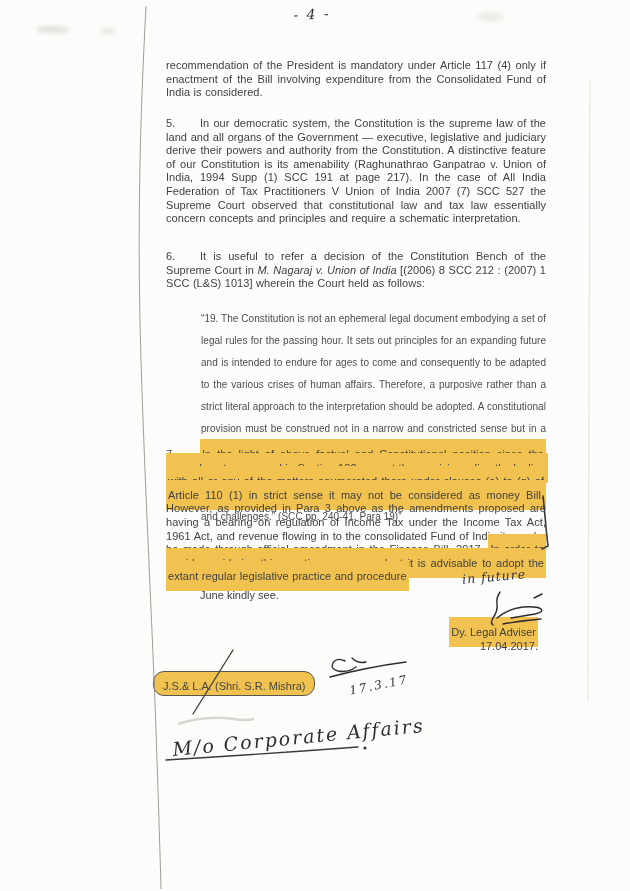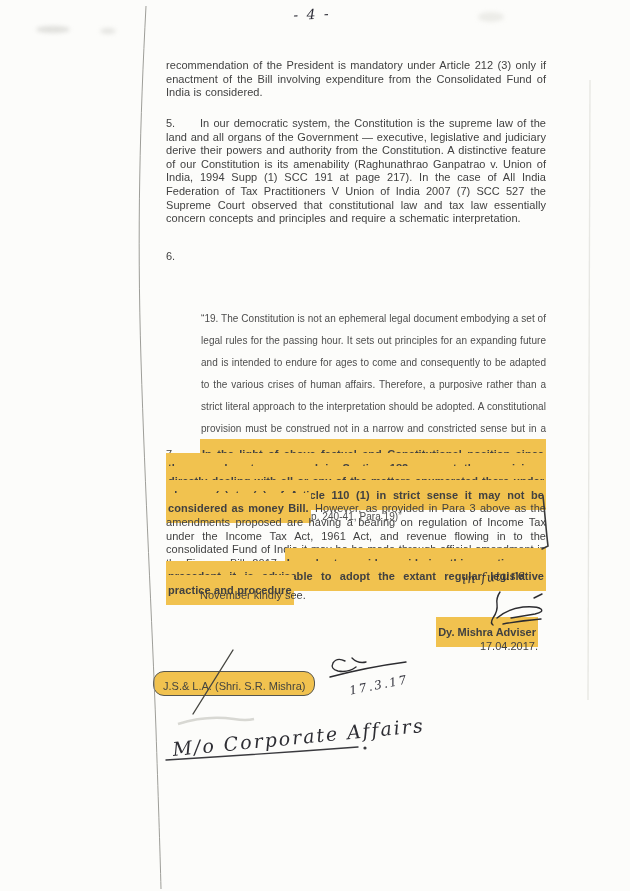--- a/index.html
+++ b/index.html
@@ -17,21 +17,21 @@
   .numbered{ text-indent:34px; }
   .pnum{ position:absolute; left:166px; font-size:11px; }
   .quote{
     position:absolute; left:201px; width:345px;
     font-size:10px; line-height:22px; text-align:justify;
     color:#4d4d4d; letter-spacing:.05px;
   }
   .hl{
     background:var(--hl, #f1c24f);
     padding:9px 2px;
-    -webkit-box-decoration-break:clone; box-decoration-break:clone;font-weight:bold;
+    -webkit-box-decoration-break:clone; box-decoration-break:clone;
   }
   .it{ font-style:italic; }
   .mayline{ position:absolute; left:200px; top:589px; font-size:11px; }
   .signoff{
     position:absolute; right:92px; top:626px; width:220px;
     font-size:11px; line-height:13.8px; text-align:right;
   }
   .signoff .row{ margin-bottom:0.5px; }
   .referral{
     position:absolute; left:153px; top:671px;
@@ -64,38 +64,39 @@
 <body style="--hl: #f1c24f; --ink: #414141;">
 
 <div id="paper">
 
   <div class="pageno hw">- 4 -</div>
 
   <div class="smudge" style="left:36px;top:26px;width:34px;height:7px;background:#c9c9c4;opacity:.55;"></div>
   <div class="smudge" style="left:100px;top:28px;width:16px;height:6px;background:#cfcfca;opacity:.5;"></div>
   <div class="smudge" style="left:478px;top:12px;width:26px;height:10px;background:#dcdcd6;opacity:.5;"></div>
 
-  <div class="para" style="top:59px">recommendation of the President is mandatory under Article 212 (3) only if enactment of the Bill involving expenditure from the Consolidated Fund of India is considered.</div>
+  <div class="para" style="top:59px">recommendation of the President is mandatory under Article 117 (4) only if enactment of the Bill involving expenditure from the Consolidated Fund of India is considered.</div>
 
   <span class="pnum" style="top:117px">5.</span>
   <div class="para numbered" style="top:117px">In our democratic system, the Constitution is the supreme law of the land and all organs of the Government — executive, legislative and judiciary derive their powers and authority from the Constitution. A distinctive feature of our Constitution is its amenability (Raghunathrao Ganpatrao v. Union of India, 1994 Supp (1) SCC 191 at page 217).  In the case of All India Federation of Tax Practitioners V Union of India 2007 (7) SCC 527 the Supreme Court observed that constitutional law and tax law essentially concern concepts and principles and require a schematic interpretation.</div>
 
   <span class="pnum" style="top:250px">6.</span>
+  <div class="para numbered" style="top:250px"><span>It is useful to refer a decision of the Constitution Bench of the Supreme Court in </span><span class="it">M. Nagaraj v. Union of India</span><span> [(2006) 8 SCC 212 : (2007) 1 SCC (L&amp;S) 1013] wherein the Court held as follows:</span></div>
 
   <div class="quote" style="top:308px">“19. The Constitution is not an ephemeral legal document embodying a set of legal rules for the passing hour. It sets out principles for an expanding future and is intended to endure for ages to come and consequently to be adapted to the various crises of human affairs. Therefore, a purposive rather than a strict literal approach to the interpretation should be adopted. A constitutional provision must be construed not in a narrow and constricted sense but in a wide and liberal manner so as to anticipate and take account of changing conditions and purposes so that a constitutional provision does not get fossilised but remains flexible enough to meet the newly emerging problems and challenges.” (SCC pp. 240-41, Para 19)”</div>
 
   <span class="pnum" style="top:448px">7.</span>
   <div class="para numbered" style="top:448px"><span class="hl">In the light of above factual and Constitutional position since the amendments proposed in Section 182 are not the provisions directly dealing with all or any of the matters enumerated there under clauses (a) to (g) of Article 110 (1) in strict sense it may not be considered as money Bill.</span><span> However, as provided in Para 3 above as the amendments proposed are having a bearing on regulation of Income Tax under the Income Tax Act, 1961 Act, and revenue flowing in to the consolidated Fund of India it may be be made through official amendment in the Finance Bill, 2017. </span><span class="hl">In order to avoid considering this practice as a precedent it is advisable to adopt the extant regular legislative practice and procedure</span></div>
 
   <div class="hw hw-infuture">in future</div>
 
-  <div class="mayline">November kindly see.</div>
+  <div class="mayline">June kindly see.</div>
 
   <div class="signoff">
-    <div class="row"><span class="hl">Dy. Mishra Adviser</span></div>
+    <div class="row"><span class="hl">Dy. Legal Adviser</span></div>
     <div class="row"><span>17.04.2017.</span></div>
   </div>
 
   <div class="referral">J.S.&amp; L.A. (Shri. S.R. Mishra)</div>
 
   <div class="hw hw-date2">17.3.17</div>
 
   <div class="hw hw-ministry">M/o Corporate Affairs</div>
 
   <svg class="overlay" width="630" height="891" viewBox="0 0 630 891">

